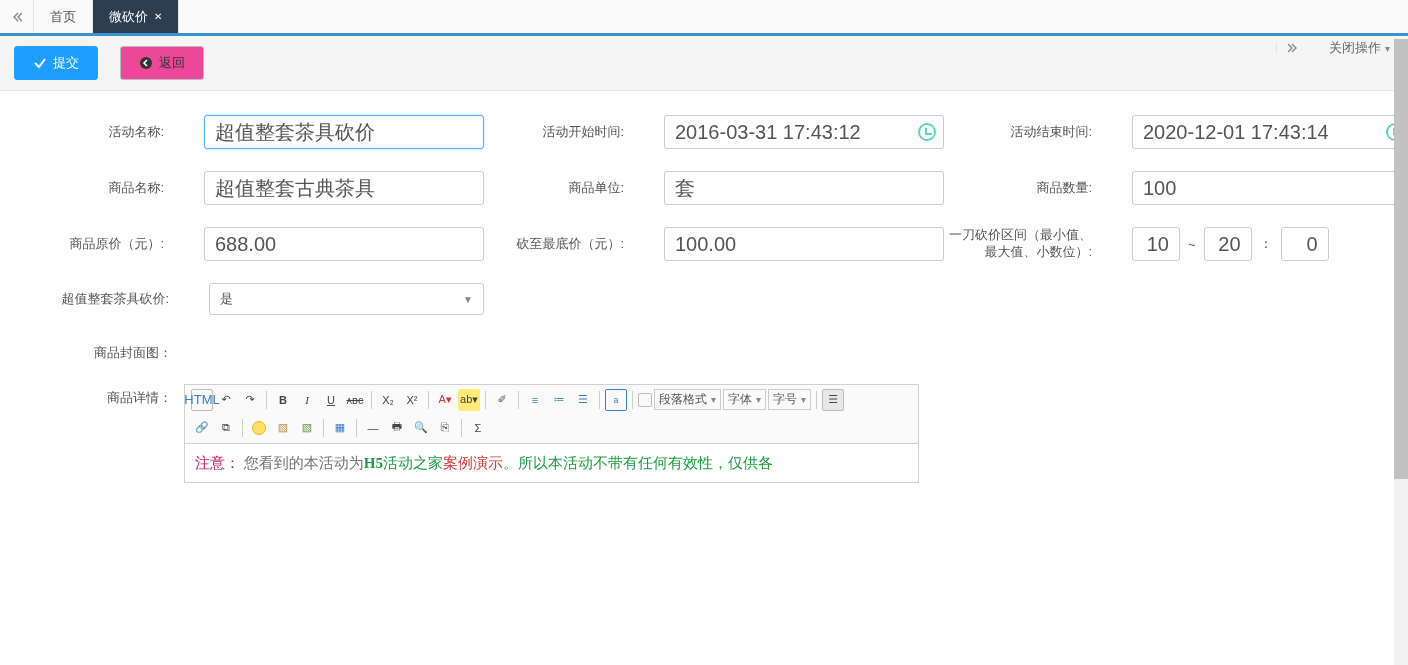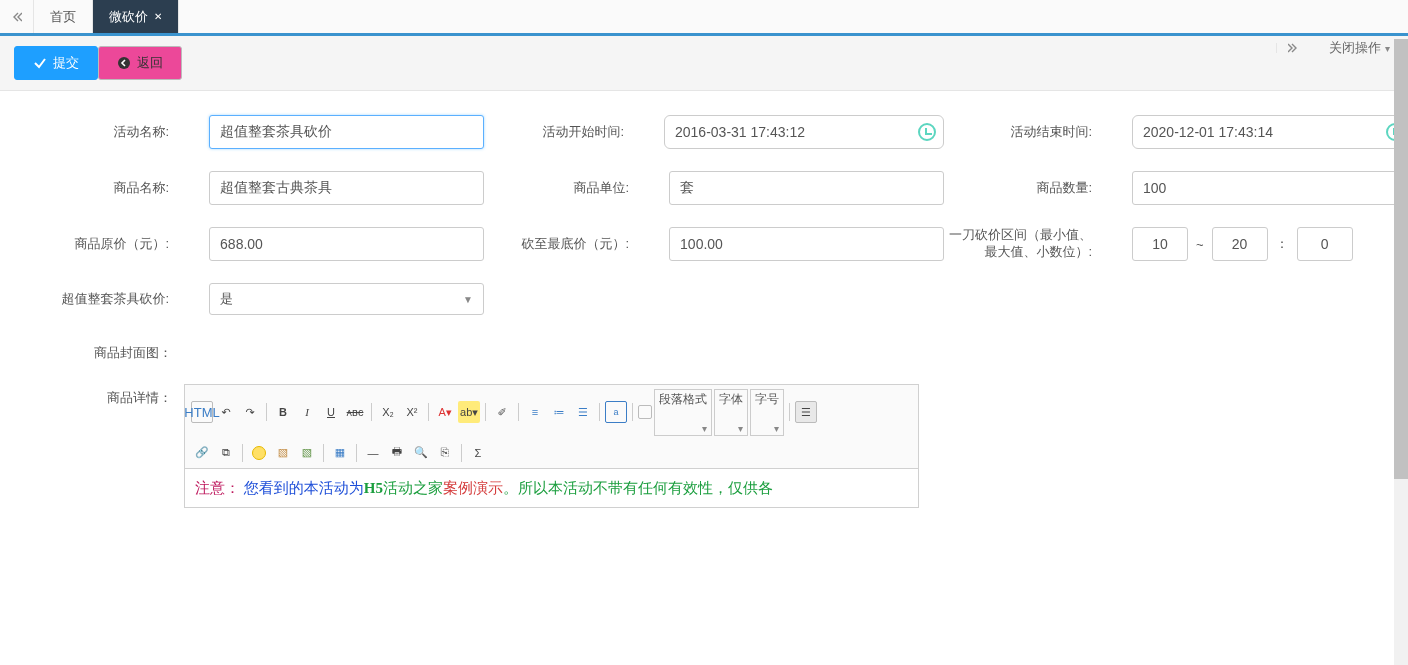--- a/index.html
+++ b/index.html
@@ -5,58 +5,58 @@
 * { box-sizing: border-box; margin: 0; padding: 0; }
 body { font-family: "Microsoft YaHei", Arial, sans-serif; font-size: 13px; color: #333; background: #fff; width: 1408px; }
 .tabbar { display: flex; border-bottom: 3px solid #3a93ce; background: #fafafa; height: 36px; align-items: stretch; }
 .tab-nav-btn { width: 34px; display: flex; align-items: center; justify-content: center; color: #888; cursor: pointer; border-right: 1px solid #e5e5e5; }
 .tab-nav-btn-r { border-left: 1px solid #e5e5e5; border-right: none; }
 .tab { padding: 0 16px; display: flex; align-items: center; color: #555; cursor: pointer; border-right: 1px solid #e5e5e5; }
 .tab.active { background: #2c3e50; color: #fff; }
 .tab-close { margin-left: 6px; font-size: 10px; }
 .tab-right { margin-left: auto; display: flex; align-items: center; margin-top: 48px; }
 .close-op { padding: 0 18px; color: #666; cursor: pointer; display: flex; align-items: center; gap: 4px; border-left: 1px solid #e5e5e5; height: 100%; }
-.topbar { padding: 10px 14px; background: #f5f5f5; border-bottom: 1px solid #e5e5e5; display: flex; gap: 0; }
+.topbar { padding: 10px 14px; background: #f5f5f5; border-bottom: 1px solid #e5e5e5; display: flex; gap: 22px; }
 .btn { padding: 7px 18px; border-radius: 3px; cursor: pointer; display: inline-flex; align-items: center; gap: 6px; font-size: 13px; }
 .btn-primary { background: #1e9fff; color: #fff; border: 1px solid #1e9fff; }
 .btn-default { background: #ec4899; border: 1px solid #bbb; color: #333; }
 .btn-upload { background: #1e9fff; color: #fff; border: none; padding: 8px 16px; }
 .form { padding: 24px 24px 40px 24px; position: relative; }
 .row { display: flex; margin-bottom: 22px; align-items: flex-start; }
 .field { display: flex; align-items: center; gap: 28px; }
 .col1 { width: 460px; }
 .col2 { width: 460px; }
 .col3 { flex: 1; }
 .label { width: 160px; text-align: right; padding-right: 12px; color: #555; font-size: 13px; line-height: 1.3; }
-.input { height: 34px; border: 1px solid #ccc; border-radius: 3px; padding: 0 10px; font-size: 14px; color: #555; }
+.input { height: 34px; border: 1px solid #ccc; border-radius: 3px; padding: 0 10px; font-size: 20px; color: #555; }
 .input-std { width: 280px; }
 .input.focused { border-color: #5bb0ff; box-shadow: 0 0 3px rgba(30,159,255,.4); }
-.input-time { width: 280px; position: relative; border-radius: 6px; }
+.input-time { width: 280px; position: relative; }
 .time-wrap { position: relative; }
 .clock-icon { position: absolute; right: 8px; top: 50%; transform: translateY(-50%); width: 18px; height: 18px; border: 2px solid #5cd6c0; border-radius: 50%; }
 .clock-icon::after { content: ""; position: absolute; width: 5px; height: 5px; border-left: 2px solid #5cd6c0; border-bottom: 2px solid #5cd6c0; top: 3px; left: 5px; }
 .select { width: 280px; height: 32px; border: 1px solid #ccc; border-radius: 3px; padding: 0 10px; color: #555; background: #fff; display: flex; align-items: center; justify-content: space-between; cursor: pointer; }
 .caret { font-size: 10px; color: #888; }
 .bargain-group { display: flex; align-items: center; gap: 8px; }
-.bargain-group .input { width: 56px; text-align: center; }
+.bargain-group .input { width: 48px; text-align: right; }
 .sep { color: #555; }
 .product-img { width: 165px; height: 165px; background: #f7f7f7; border-radius: 6px; display: flex; align-items: center; justify-content: center; margin-top: 8px; }
 .teaset { width: 155px; height: 155px; position: relative; }
 .board { position: absolute; bottom: 10px; left: 5px; width: 145px; height: 90px; background: linear-gradient(#1a1a1a,#000); border-radius: 4px; transform: perspective(400px) rotateX(35deg); }
 .pot { position: absolute; width: 40px; height: 30px; background: #111; border-radius: 50% 50% 40% 40%; top: 10px; left: 55px; }
 .handle { position: absolute; width: 38px; height: 18px; border: 4px solid #a66b2a; border-bottom: none; border-radius: 20px 20px 0 0; top: -2px; left: 56px; }
 .cup { position: absolute; width: 14px; height: 10px; background: #e8e1d3; border-radius: 3px 3px 6px 6px; }
 .c1{top:62px;left:22px}.c2{top:62px;left:40px}.c3{top:62px;left:58px}.c4{top:62px;left:76px}.c5{top:62px;left:94px}.c6{top:62px;left:112px}
 .drawer { position: absolute; bottom: 22px; right: 14px; width: 52px; height: 28px; background: repeating-linear-gradient(90deg,#6b4520 0 4px,#4a2d12 4px 6px); border-radius: 2px; }
 .watermark { position: absolute; top: 300px; left: 540px; color: #b9b9b9; font-family: monospace; font-size: 16px; pointer-events: none; }
 .editor { border: 1px solid #d0d0d0; width: 735px; }
 .toolbar { background: #fafafa; padding: 4px 6px; border-bottom: 1px solid #d0d0d0; display: flex; flex-wrap: wrap; align-items: center; gap: 2px; }
 .tbtn { width: 22px; height: 22px; display: flex; align-items: center; justify-content: center; font-size: 11px; color: #444; cursor: pointer; border-radius: 2px; }
 .tdiv { width: 1px; height: 18px; background: #ccc; margin: 0 3px; }
-.tsel { border: 1px solid #ccc; font-size: 12px; padding: 1px 4px; color: #555; cursor: pointer; display: inline-flex; align-items: flex-end; gap: 15px; flex-direction: column; }
+.tsel { border: 1px solid #ccc; font-size: 12px; padding: 1px 4px; color: #555; cursor: pointer; display: inline-flex; align-items: center; gap: 4px; }
 .smile { width: 14px; height: 14px; border: 1px solid #e6b800; border-radius: 50%; background: #ffe066; position: relative; }
 .editor-body { padding: 8px 10px; font-family: SimSun, serif; font-size: 15px; line-height: 1.5; min-height: 28px; }
 .scroll-edge { position: fixed; right: 0; top: 39px; bottom: 0; width: 14px; background: #f1f1f1; }
 .scroll-thumb { background: #c1c1c1; width: 100%; height: 440px; margin-top: 0; }
 </style>
 </head>
 <body>
 
 <div class="tabbar">
   <div class="tab-nav-btn">
@@ -231,21 +231,21 @@
         <span class="tdiv"></span>
         <span class="tbtn">—</span>
         <span class="tbtn">🖶</span>
         <span class="tbtn">🔍</span>
         <span class="tbtn">⎘</span>
         <span class="tdiv"></span>
         <span class="tbtn">Σ</span>
       </div>
       <div class="editor-body">
         <span style="color:#be185d">注意：</span>
-        <span style="color:#1d4ed8">您看到的本活动为</span><span style="color:#1b9e3e;font-weight:bold">H5</span><span style="color:#1b9e3e">活动之家</span><span style="color:#d43a3a">案例演示</span><span style="color:#1b9e3e">。所以本活动不带有任何有效性，仅供各</span>
+        <span style="color:#737373">您看到的本活动为</span><span style="color:#1b9e3e;font-weight:bold">H5</span><span style="color:#1b9e3e">活动之家</span><span style="color:#d43a3a">案例演示</span><span style="color:#1b9e3e">。所以本活动不带有任何有效性，仅供各</span>
       </div>
     </div>
   </div>
 
 </div>
 
 <div class="scroll-edge">
     <div class="scroll-thumb"></div>
   </div>
 

